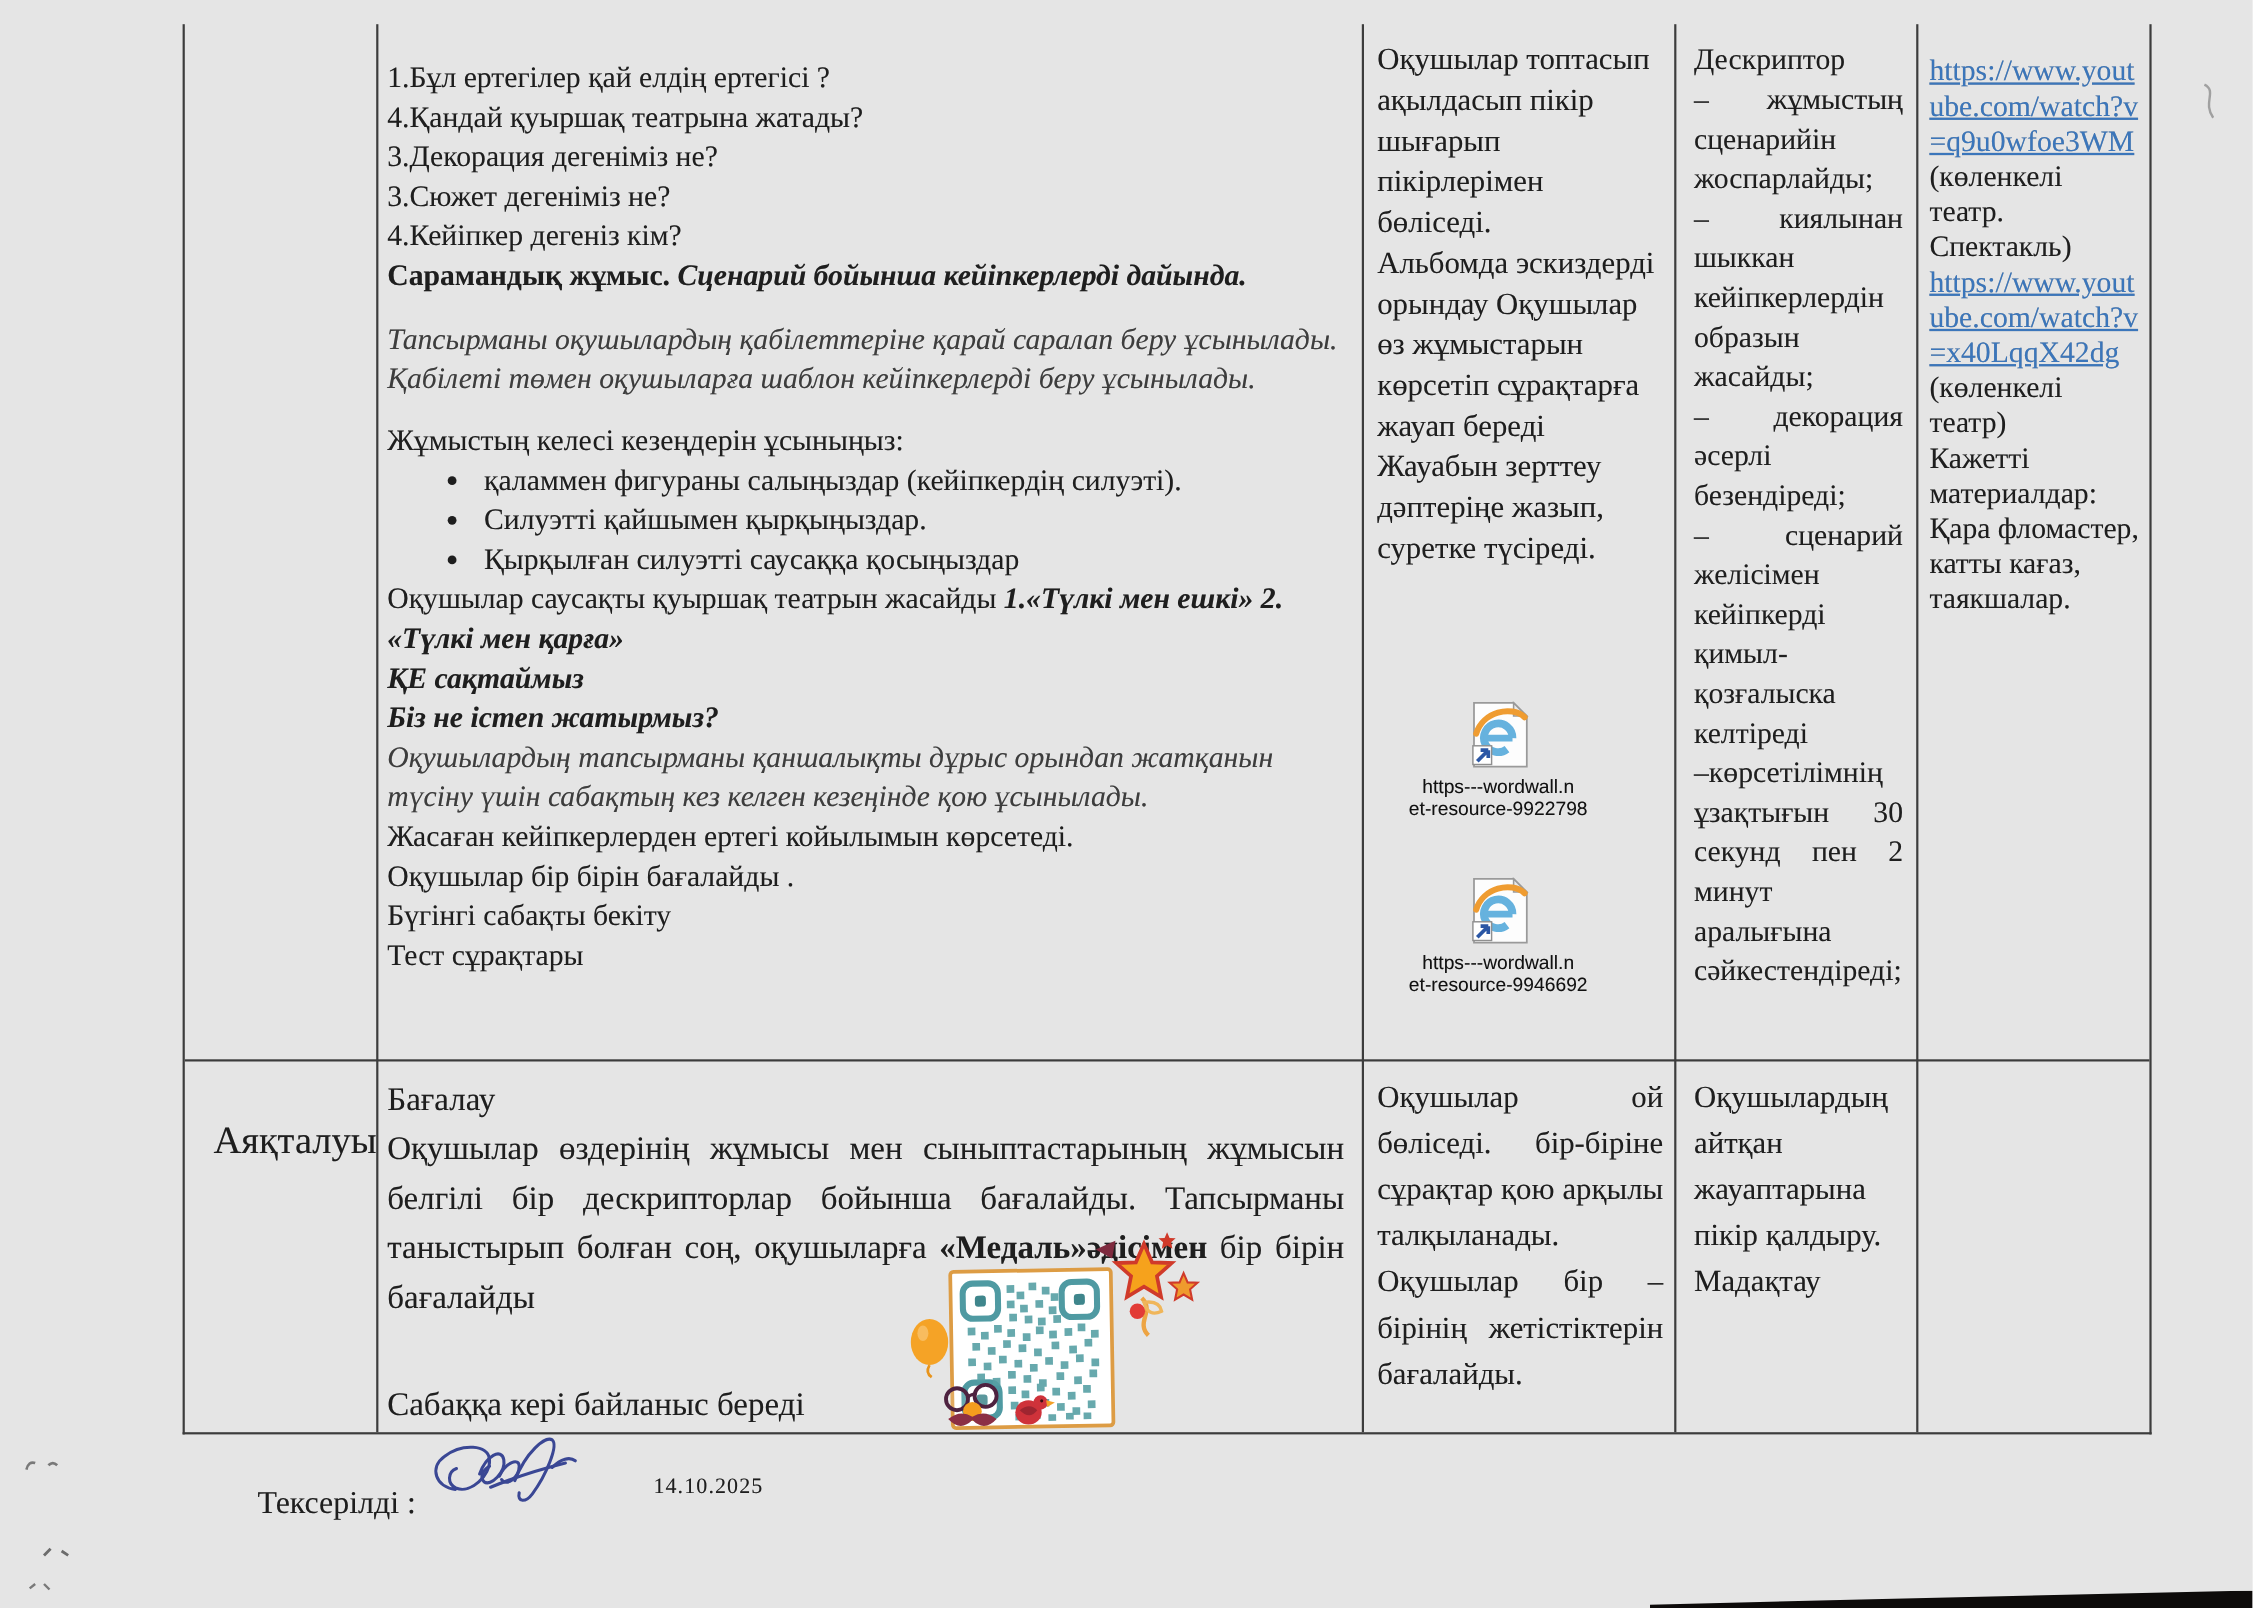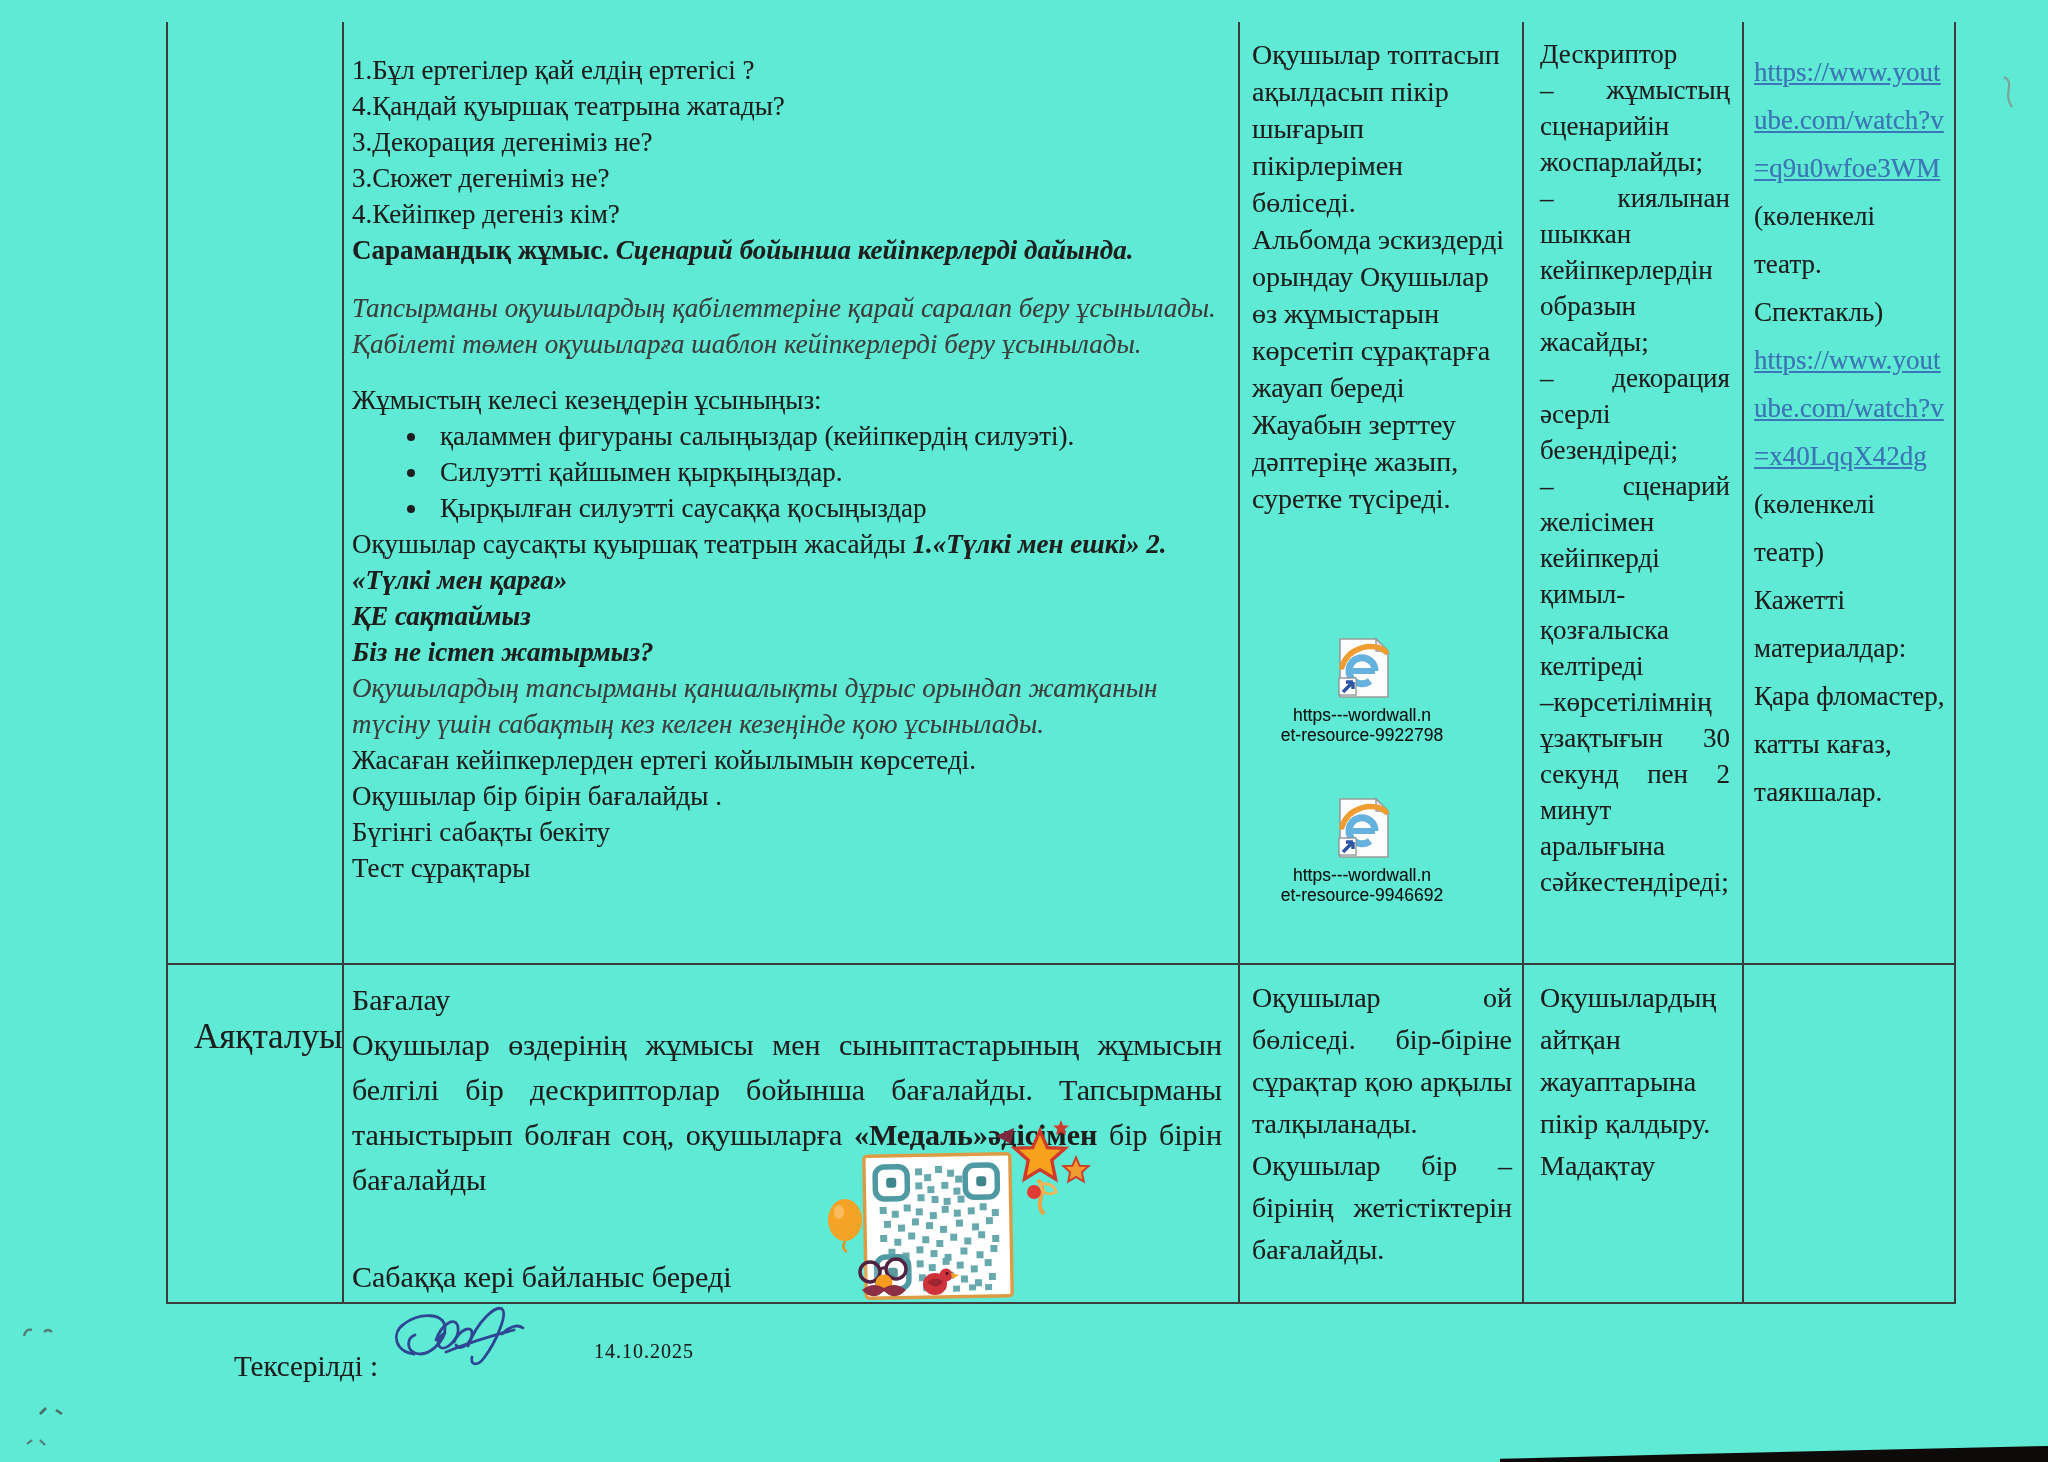--- a/index.html
+++ b/index.html
@@ -1,16 +1,16 @@
 <!DOCTYPE html>
 <html><head>
 <meta charset="utf-8">
 <style>
   html,body{margin:0;padding:0;background:#ffffff;}
-  .page{position:relative;width:2048px;height:1462px;background:#5eead4;overflow:hidden;
+  .page{position:relative;width:2048px;height:1462px;background:#e5e5e5;overflow:hidden;
         font-family:"Liberation Serif","DejaVu Serif",serif;color:#1e1e1e;
         text-shadow:0 0 .5px rgba(40,40,40,.35);}
   .table{position:absolute;left:166px;top:22px;width:1786px;height:1280px;
          border-left:2px solid #3c3c3c;border-right:2px solid #3c3c3c;border-bottom:2px solid #3c3c3c;}
   .vsep{position:absolute;top:0;bottom:0;width:2px;background:#3c3c3c;}
   .hsep{position:absolute;left:0;right:0;height:2px;background:#3c3c3c;}
   .cell{position:absolute;box-sizing:border-box;}
   
   .act{left:176px;top:0;width:894px;height:941px;padding:30px 14px 0 8px;font-size:27px;line-height:36px;}
   .act .q{white-space:nowrap;}
@@ -24,21 +24,21 @@
   
   .stud{left:1072px;top:0;width:282px;height:941px;padding:14px 10px 0 12px;font-size:28px;line-height:37px;}
   .res-item{margin-top:118px;text-align:center;width:220px;}
   .res-item.second{margin-top:50px;}
   .res-item svg{display:block;margin:0 auto 4px auto;}
   .res-cap{font-family:"Liberation Sans","DejaVu Sans",sans-serif;font-size:17.5px;line-height:20px;color:#111;}
   
   .desc{left:1356px;top:0;width:218px;height:941px;padding:14px 12px 0 16px;font-size:27px;line-height:36px;}
   .desc .item{text-align:justify;}
   
-  .resc{left:1576px;top:0;width:210px;height:941px;padding:26px 8px 0 10px;font-size:27px;line-height:48px;}
+  .resc{left:1576px;top:0;width:210px;height:941px;padding:26px 8px 0 10px;font-size:27px;line-height:32px;}
   .link{color:#3b76bb;text-decoration:underline;word-break:break-all;display:block;text-decoration-color:#3b76bb;}
   
   .stage{left:0;top:943px;width:174px;height:237px;padding:52px 0 0 26px;font-size:35px;font-family:Liberation Serif, serif;}
   .cact{left:176px;top:943px;width:894px;height:337px;padding:12px 16px 0 8px;font-size:30px;line-height:45px;}
   .cact .para{text-align:justify;word-spacing:3px;}
   .cact .feedback{margin-top:52px;}
   .cstud{left:1072px;top:943px;width:282px;height:337px;padding:12px 10px 0 12px;font-size:28px;line-height:42px;text-align:justify;}
   .cassess{left:1356px;top:943px;width:218px;height:337px;padding:12px 10px 0 16px;font-size:28px;line-height:42px;}
   
   .footer-check{position:absolute;left:234px;top:1338px;font-size:29px;margin-top:12px;}

